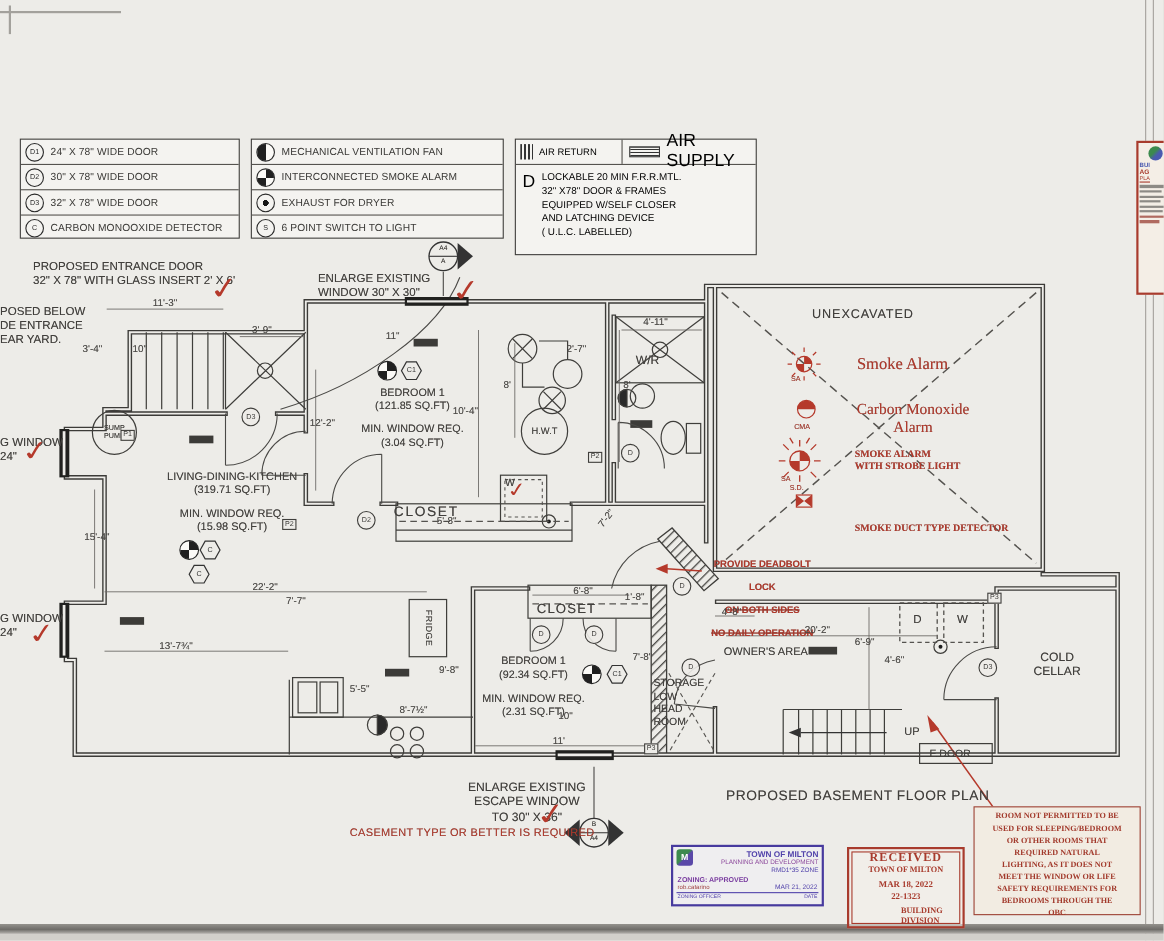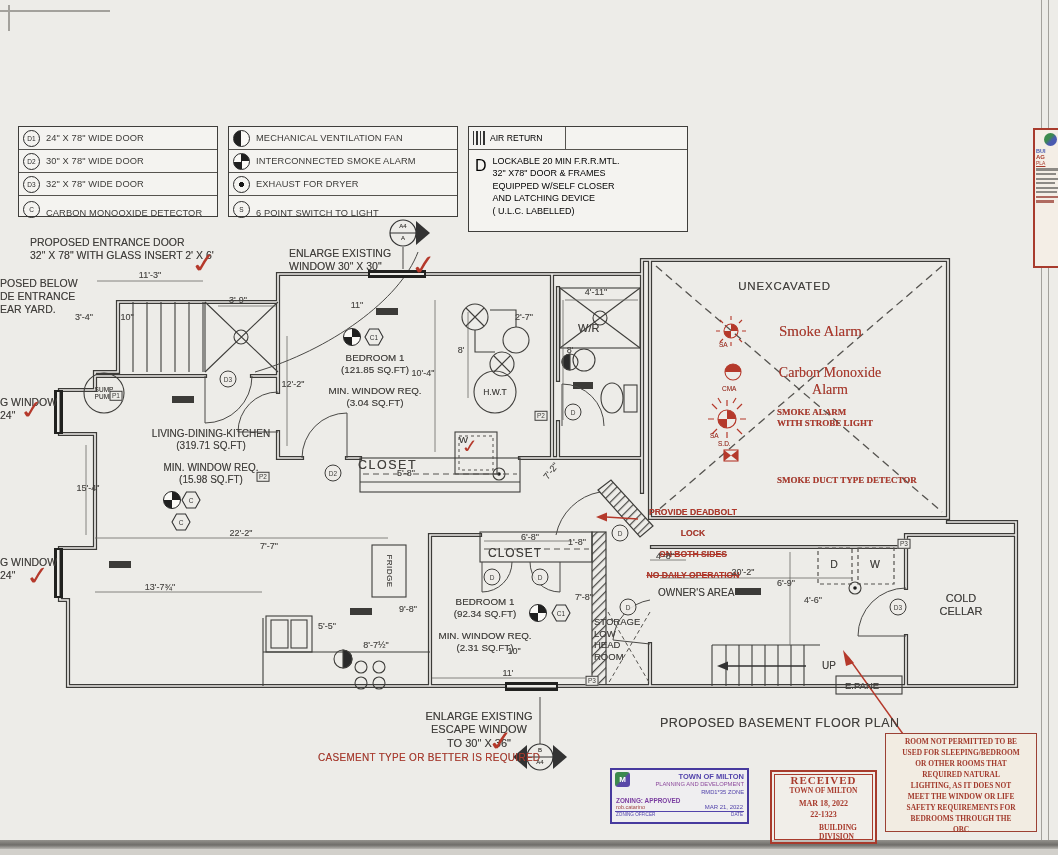--- a/index.html
+++ b/index.html
@@ -21,21 +21,21 @@
   .ptag{position:absolute;border:1.2px solid #3f3e3b;font-size:6.5px;color:#3f3e3b;
         padding:0 1.5px;background:#edece8;transform:translate(-50%,-50%);line-height:1.3;}
   .hextxt{position:absolute;font-size:6.5px;color:#333;transform:translate(-50%,-50%);}
   .quad{position:absolute;width:16px;height:16px;border-radius:50%;border:1px solid #242424;
         background:conic-gradient(from 0deg,#202020 0 25%,#fbfaf7 0 50%,#202020 0 75%,#fbfaf7 0);
         transform:translate(-50%,-50%);}
   
   .legendbox{position:absolute;border:1.6px solid #3f3e3b;background:rgba(250,249,246,.55);}
   .lrow{display:flex;align-items:center;border-bottom:1px solid #55534f;height:22px;
         padding:0 4px;gap:6px;}
-  .lrow:last-child{border-bottom:none;align-items:flex-end;}
+  .lrow:last-child{border-bottom:none;}
   .lrow .sym{flex:0 0 15px;height:15px;border:1.2px solid #2a2a2a;border-radius:50%;
         font-size:6.5px;color:#2a2a2a;display:flex;align-items:center;justify-content:center;}
   .lrow .txt{font-size:9.3px;color:#3b3a37;letter-spacing:.1px;}
   .sym.quadsym{background:conic-gradient(from 0deg,#202020 0 25%,#fbfaf7 0 50%,#202020 0 75%,#fbfaf7 0);}
   .sym.halfsym{background:linear-gradient(90deg,#202020 50%,#fbfaf7 50%);}
   .sym.dotsym{background:radial-gradient(circle at center,#151515 0 2.6px,transparent 2.8px);}
   .sym.gridsym{border-radius:0;background:repeating-linear-gradient(90deg,#333 0 1.5px,transparent 1.5px 3.5px);}
   .stripesym{flex:0 0 26px;height:8px;border:1px solid #333;
         background:repeating-linear-gradient(0deg,#333 0 1px,transparent 1px 2.6px);}
   
@@ -317,20 +317,24 @@
       <span class="txt">6 POINT SWITCH TO LIGHT</span>
     </div>
   </div>
 
   <div class="legendbox" style="left:468px;top:126px;width:218px;height:104px;">
     <div style="display:flex;border-bottom:1px solid #55534f;height:22px;align-items:center;">
       <div style="flex:0 0 88px;display:flex;align-items:center;gap:5px;padding:0 4px;border-right:1px solid #55534f;height:100%;">
         <span class="sym gridsym" style="flex:0 0 12px;height:14px;"></span>
         <span class="txt" style="font-size:8.6px;">AIR RETURN</span>
       </div>
+      <div style="display:flex;align-items:center;gap:6px;padding:0 6px;">
+        <span class="stripesym"></span>
+        <span class="txt">AIR SUPPLY</span>
+      </div>
     </div>
     <div style="display:flex;gap:6px;padding:5px 4px 0 6px;">
       <span class="sym" style="margin-top:2px;">D</span>
       <span class="txt" style="white-space:pre-line;line-height:1.38;font-size:9px;">LOCKABLE 20 MIN F.R.R.MTL.
 32" X78" DOOR &amp; FRAMES
 EQUIPPED W/SELF CLOSER
 AND LATCHING DEVICE
 ( U.L.C. LABELLED)</span>
     </div>
   </div>
@@ -384,21 +388,21 @@
   <div class="lbl" style="left:358px;top:458px;font-size:12.5px;letter-spacing:1.5px;">CLOSET</div>
   <div class="lbl" style="left:488px;top:546px;font-size:12px;letter-spacing:1px;">CLOSET</div>
   <div class="lbl" style="left:594px;top:616px;font-size:9.5px;">STORAGE
 LOW
 HEAD
 ROOM</div>
   <div class="lbl" style="left:658px;top:587px;font-size:10px;">OWNER'S AREA</div>
   <div class="lbl c" style="left:922px;top:592px;width:78px;font-size:11px;">COLD
 CELLAR</div>
   <div class="lbl" style="left:822px;top:660px;font-size:10px;">UP</div>
-  <div class="lbl" style="left:845px;top:680px;font-size:9.5px;">E.PANE</div>
+  <div class="lbl" style="left:845px;top:680px;font-size:9.5px;">E.DOOR</div>
   <div class="lbl c" style="left:104px;top:393px;font-size:6.5px;transform:translate(-50%,-50%);line-height:1.1;">SUMP
 PUMP</div>
   <div class="lbl" style="left:389px;top:571px;font-size:8px;letter-spacing:.5px;transform:translate(-50%,-50%) rotate(90deg);">FRIDGE</div>
   <div class="lbl" style="left:834px;top:564px;font-size:10.5px;transform:translate(-50%,-50%);">D</div>
   <div class="lbl" style="left:875px;top:564px;font-size:10.5px;transform:translate(-50%,-50%);">W</div>
   <div class="lbl" style="left:459px;top:434px;font-size:9.5px;">W</div>
 
   <div class="quad" style="left:172px;top:500px;"></div>
   <div class="quad" style="left:352px;top:337px;"></div>
   <div class="quad" style="left:538px;top:613px;"></div>

